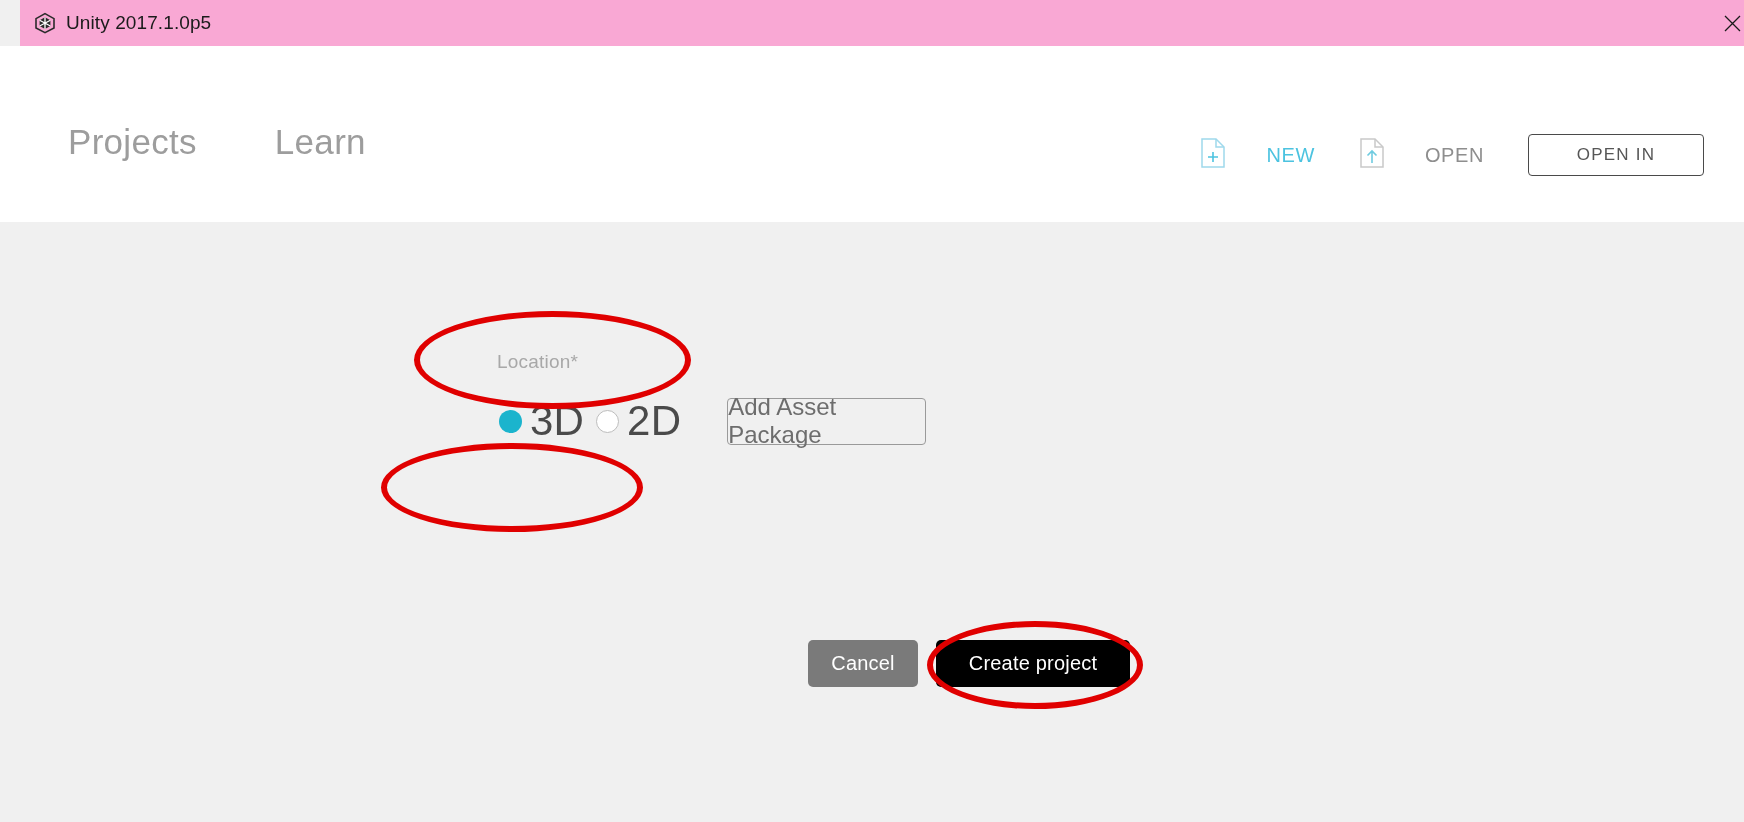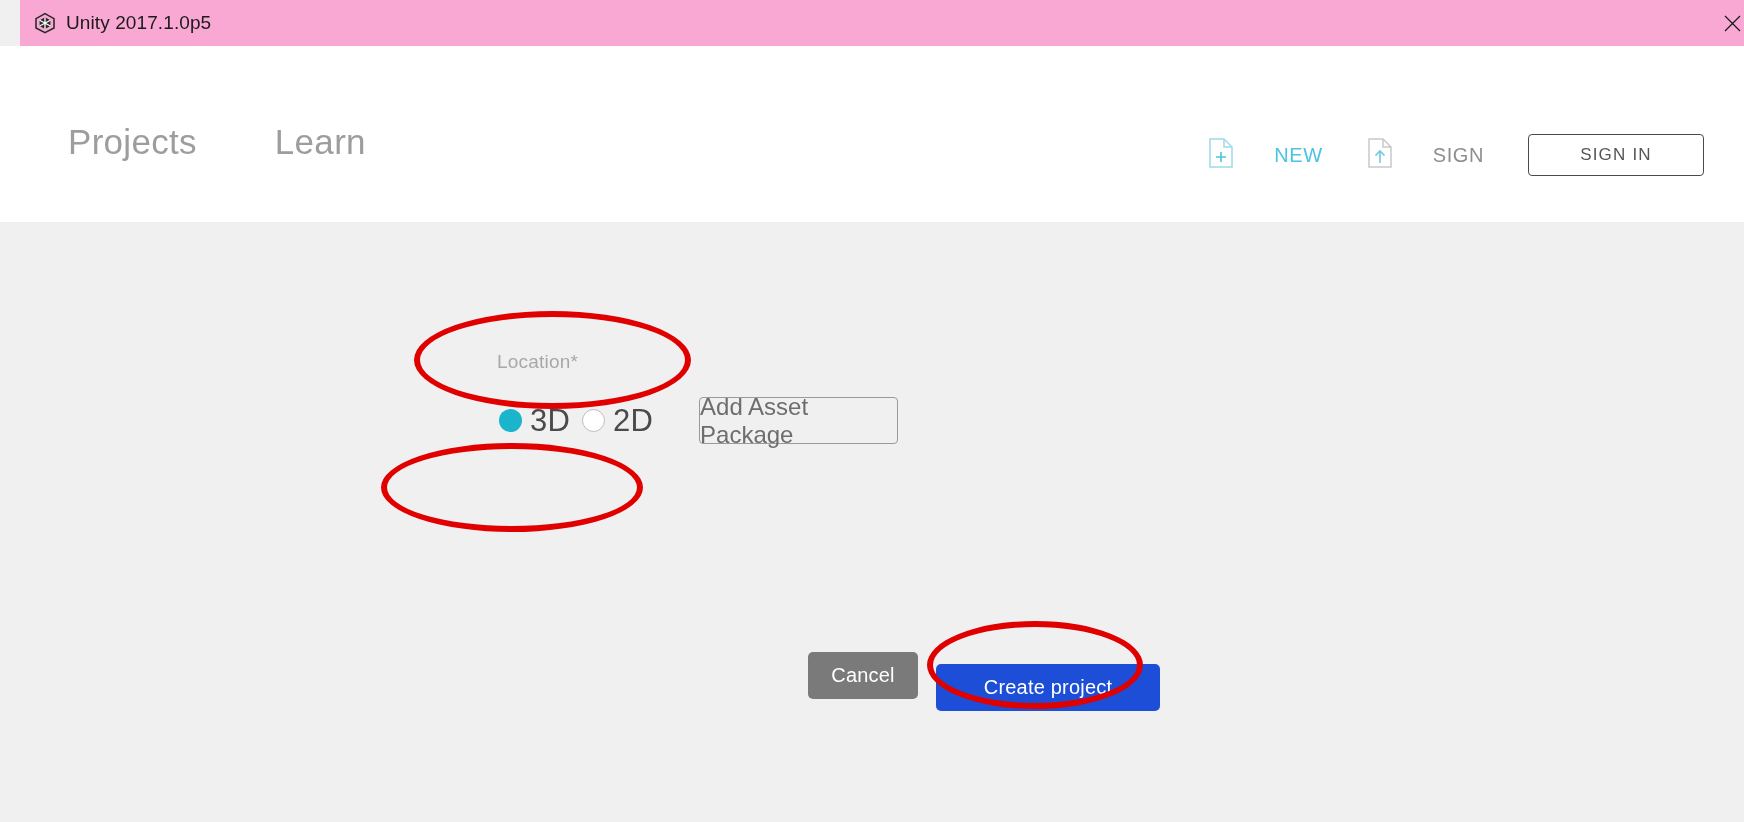--- a/index.html
+++ b/index.html
@@ -194,21 +194,21 @@
   .radio-opt + .radio-opt { margin-left: 12px; text-align: center; }
   .radio-dot {
     width: 23px;
     height: 23px;
     border-radius: 50%;
     box-sizing: border-box;
   }
   .radio-dot.on  { background: #1bb4cd; }
   .radio-dot.off { background: #ffffff; border: 1px solid #bdbdbd; }
   .radio-text {
-    font-size: 31px;
+    font-size: 42px;
     color: #4a4a4a;
     margin-left: 8px;
     letter-spacing: 0.2px;
   }
 
   .asset-btn {
     margin-left: 46px;
     width: 197px;
     height: 45px;
     border: 1px solid #9a9a9a;
@@ -241,24 +241,23 @@
     justify-content: center;
     cursor: pointer;
     font-family: "Liberation Sans", sans-serif;
   }
   .btn-cancel {
     width: 110px;
     background: #7a7a7a;
     align-items: center;
   }
   .btn-create {
-    width: 224px;
-    background: #1d4ed8;
+    width: 194px;
+    background: #000000;
     margin-left: 18px;
-    margin-top: 24px;
   }
   .btn span {
     font-size: 20px;
     color: #ffffff;
     letter-spacing: 0.2px;
   }
 
   
   .annot {
     position: absolute;
@@ -311,25 +310,25 @@
     </div>
 
     <div class="action-item action-open">
       <span class="ico">
         <svg width="26" height="30" viewBox="0 0 26 30">
           <path d="M2 1 L16 1 L24 9 L24 29 L2 29 Z" fill="#ffffff" stroke="#c9c9c9" stroke-width="1.5"></path>
           <path d="M16 1 L16 9 L24 9" fill="none" stroke="#c9c9c9" stroke-width="1.5"></path>
           <path d="M13 25 L13 13 M8.5 17.5 L13 13 L17.5 17.5" fill="none" stroke="#6ecbe0" stroke-width="1.6"></path>
         </svg>
       </span>
-      <span class="action-label">SIGN</span>
+      <span class="action-label">OPEN</span>
     </div>
 
     <div class="signin-btn">
-      <span>SIGN IN</span>
+      <span>OPEN IN</span>
     </div>
 
   </div>
 </div>
 
 <div class="content">
 
   <div class="form">
 
 

